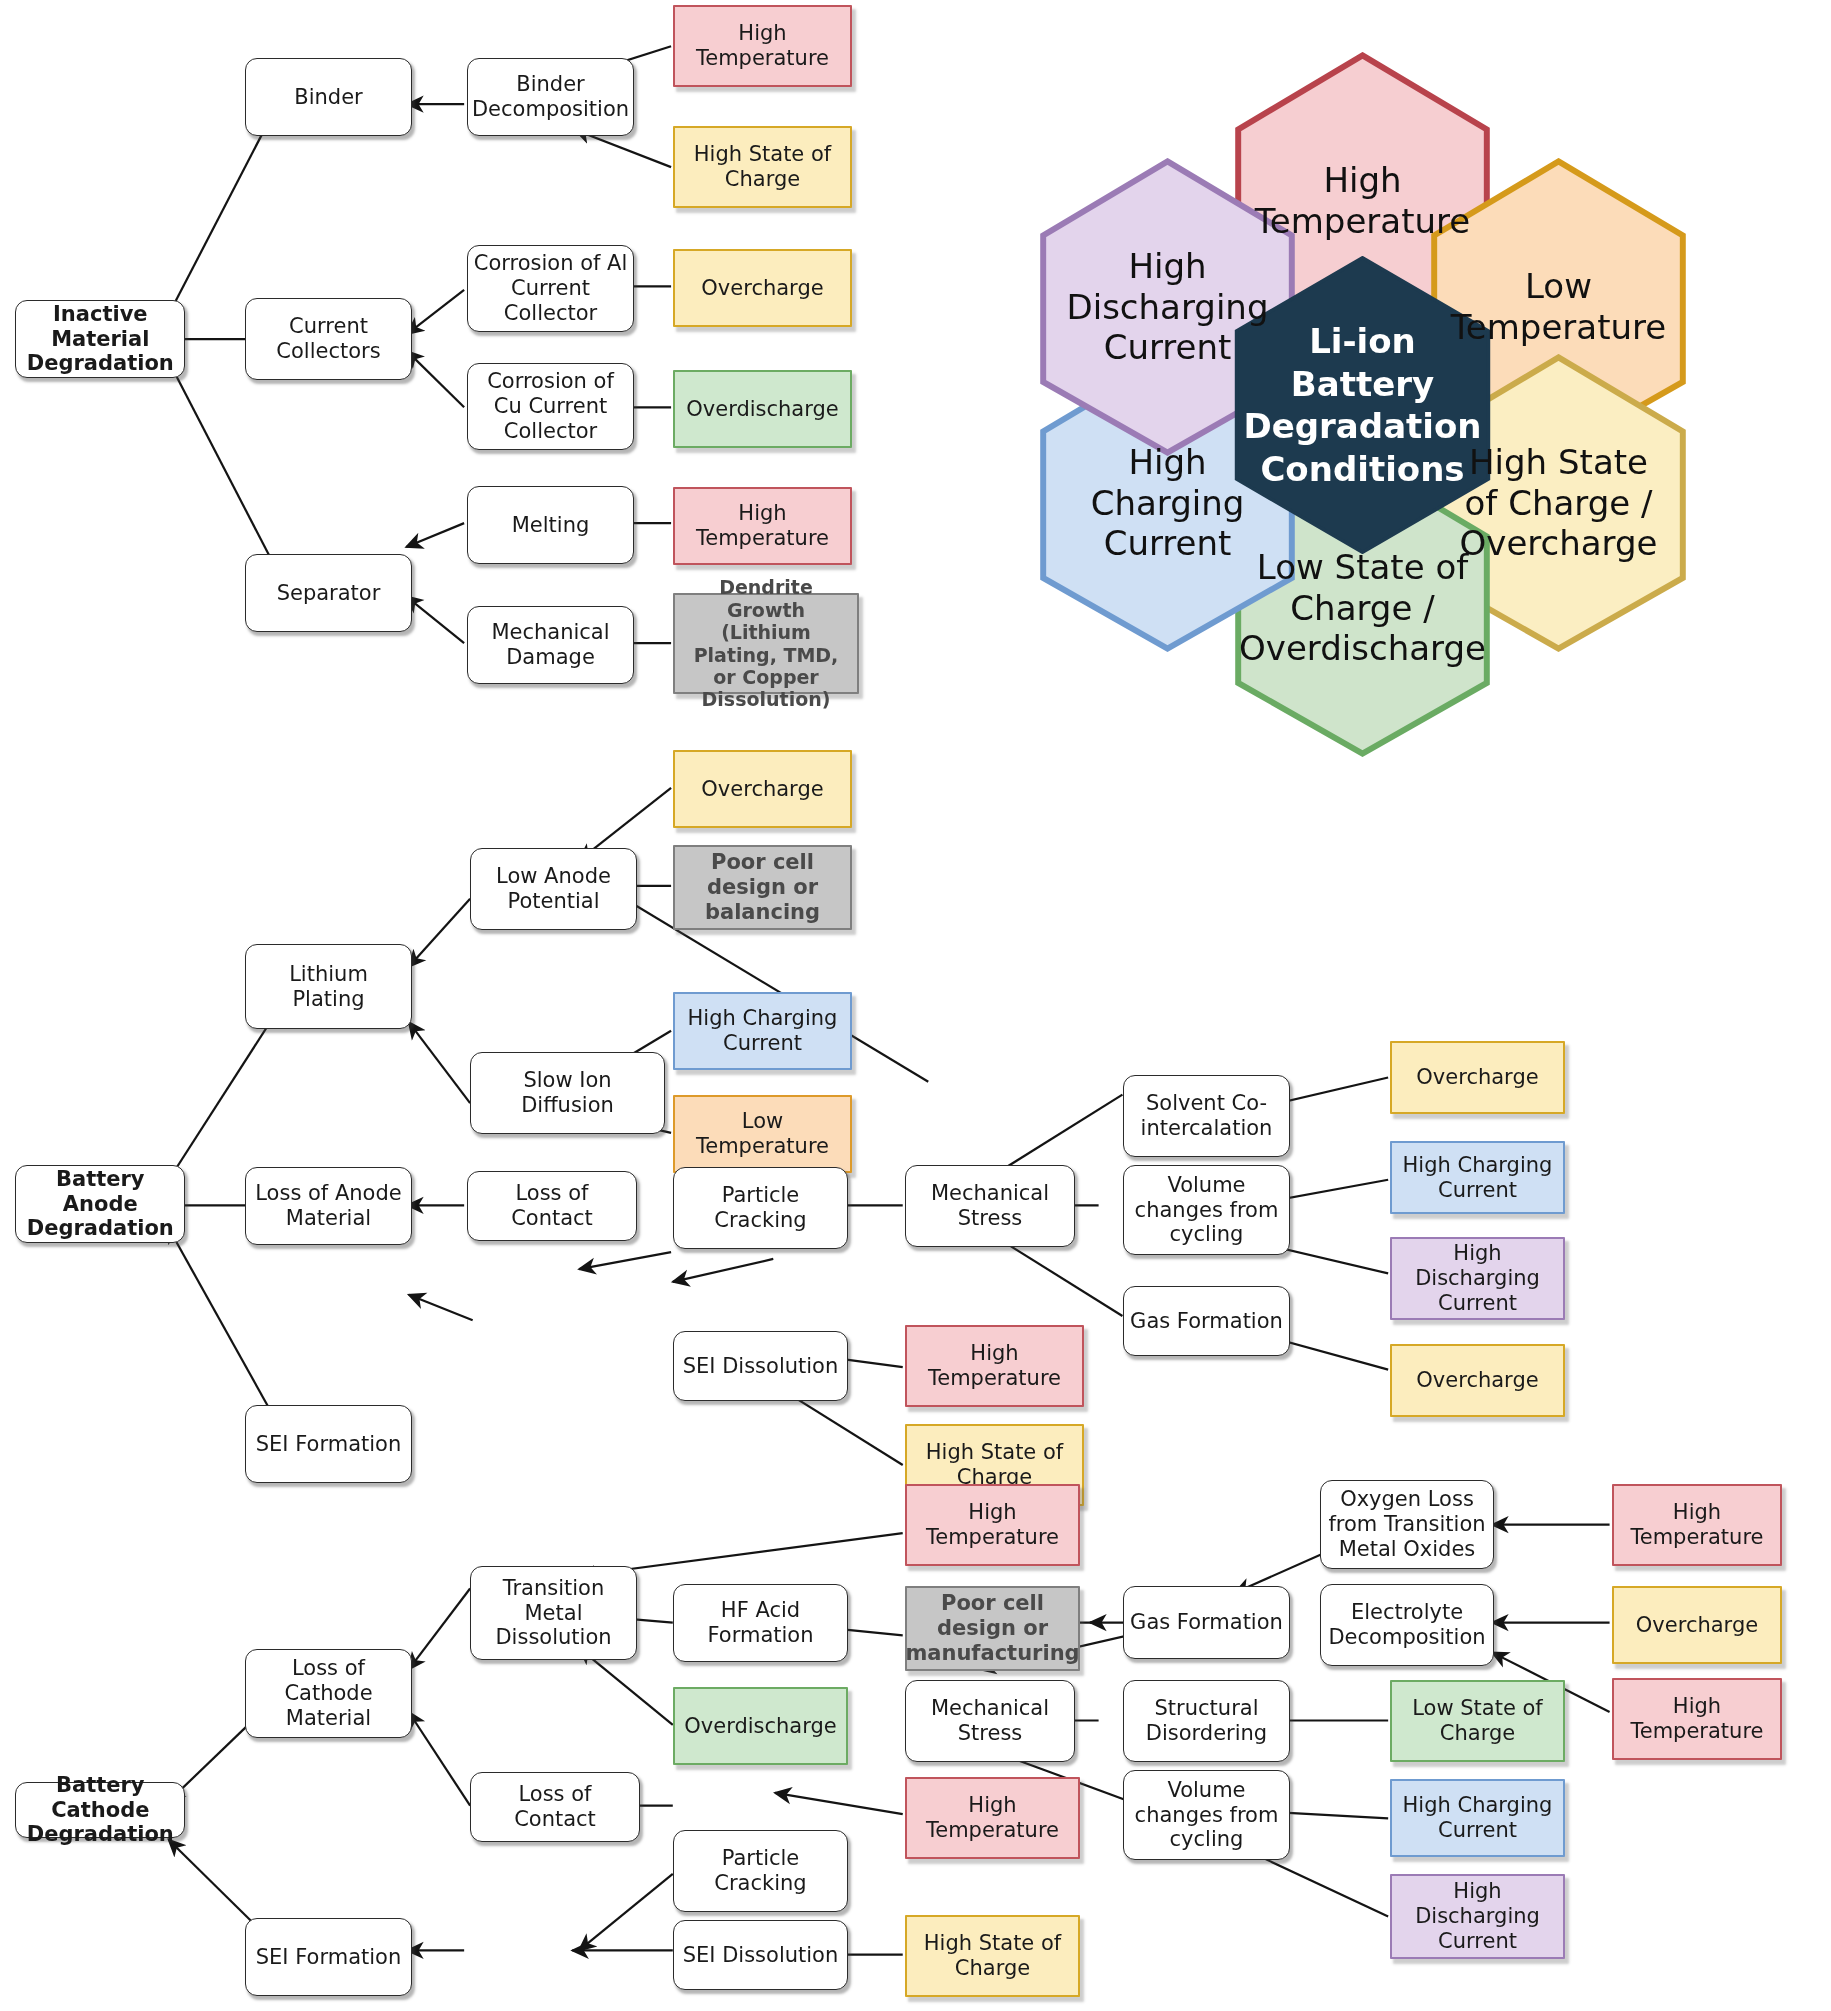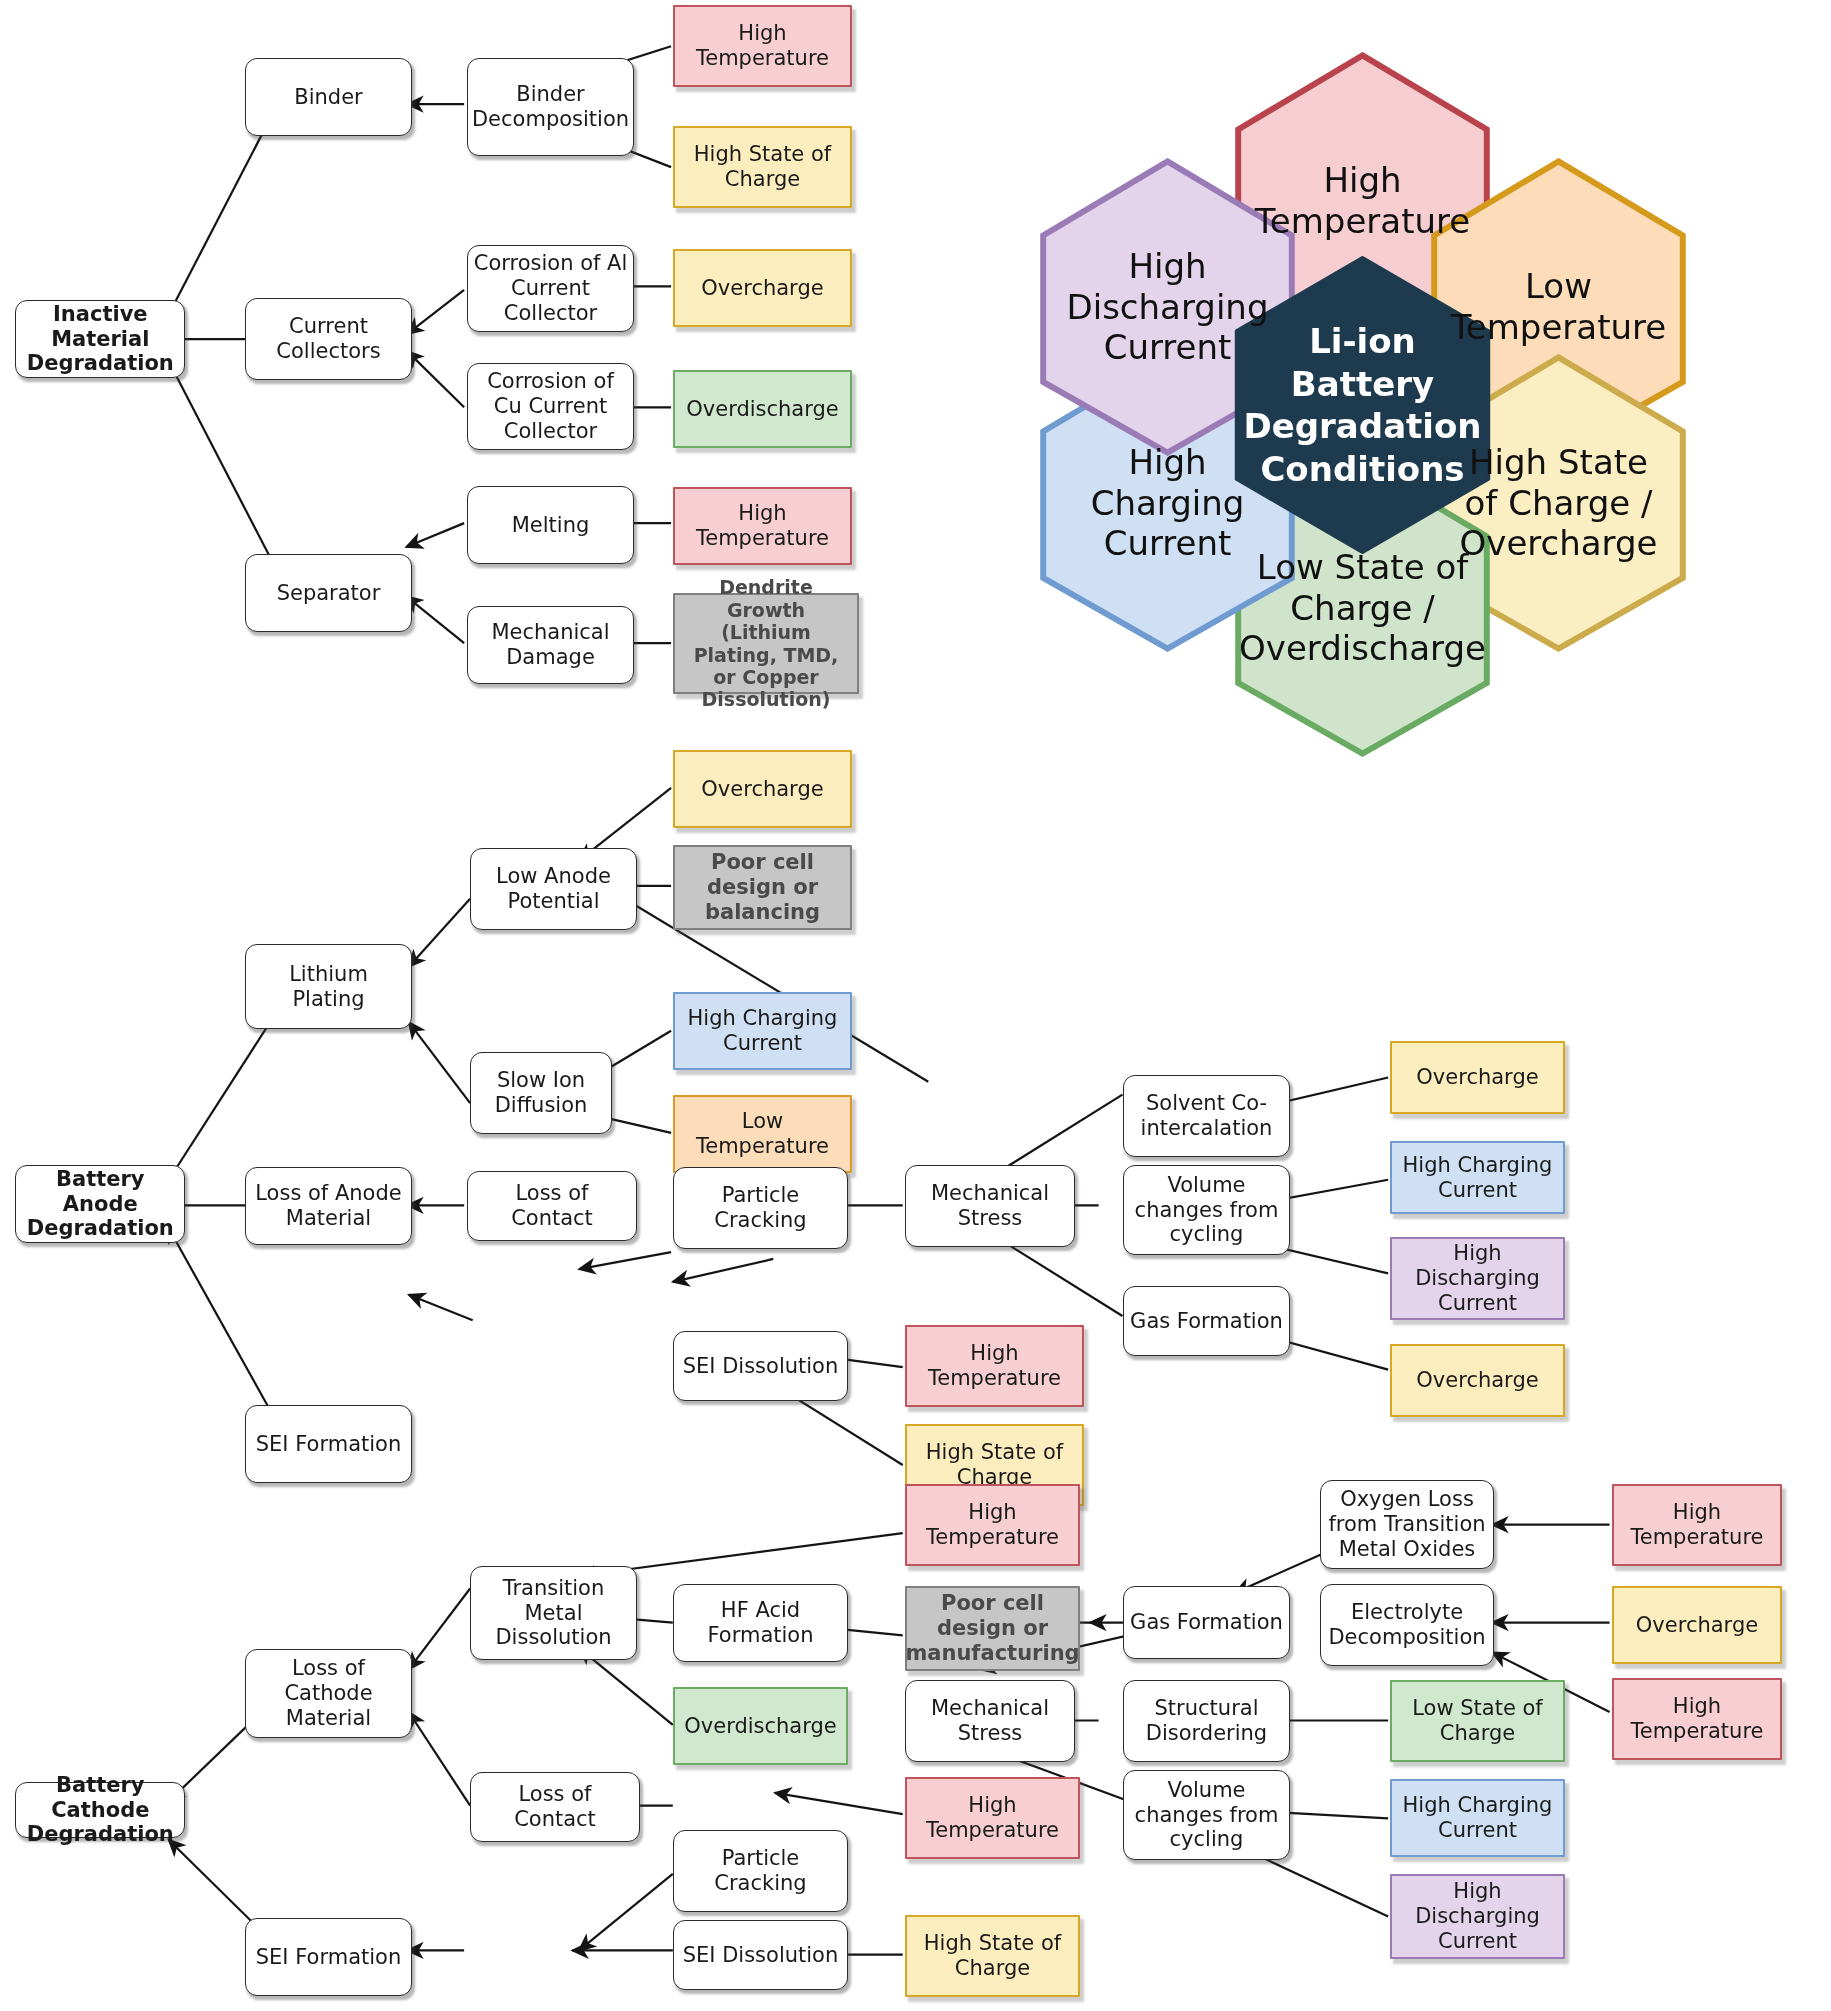--- a/index.html
+++ b/index.html
@@ -141,21 +141,21 @@
 
     <g stroke="#141414" stroke-width="2.6" fill="none" marker-end="url(#ah)">
       <path d="M908,1478 L790,1505"></path>
     </g>
   </svg>
 
   <div class="node proc bold" style="left:15.3px;  top:300px;  width:170px; height:78px;">Inactive Material Degradation</div>
 
   <div class="node proc" style="left:245px; top:58px;   width:167px; height:78px;">Binder</div>
 
-  <div class="node proc" style="left:467px; top:58px;   width:167px; height:98px;">Binder Decomposition</div>
+  <div class="node proc" style="left:467px; top:58px;   width:167px; height:78px;">Binder Decomposition</div>
 
   <div class="node cond c-red" style="left:673px; top:5.1px;    width:179px; height:82px;">High Temperature</div>
 
   <div class="node cond c-yellow" style="left:673px; top:126px;  width:179px; height:82px;">High State of Charge</div>
 
   <div class="node proc" style="left:245px; top:298px;  width:167px; height:82px;">Current Collectors</div>
 
   <div class="node proc" style="left:467px; top:245px;  width:167px; height:87px;">Corrosion of Al Current Collector</div>
 
   <div class="node proc" style="left:467px; top:363px;  width:167px; height:87px;">Corrosion of Cu Current Collector</div>
@@ -177,21 +177,21 @@
   <div class="node proc bold" style="left:15.3px;  top:1165px; width:170px; height:78px;">Battery Anode Degradation</div>
 
   <div class="node proc" style="left:245px; top:944px; width:167px; height:85px;">Lithium Plating</div>
 
   <div class="node proc" style="left:470px; top:848px;  width:167px; height:82px;">Low Anode Potential</div>
 
   <div class="node cond c-yellow" style="left:673px; top:750px;  width:179px; height:78px;">Overcharge</div>
 
   <div class="node cond c-grey" style="left:673px; top:845px;  width:179px; height:85px;">Poor cell design or balancing</div>
 
-  <div class="node proc" style="left:470px; top:1052px; width:142px; height:82px;">Slow Ion Diffusion</div>
+  <div class="node proc" style="left:470px; top:1052px; width:195px; height:82px;">Slow Ion Diffusion</div>
 
   <div class="node cond c-blue" style="left:673px; top:992px; width:179px; height:78px;">High Charging Current</div>
 
   <div class="node cond c-orange" style="left:673px; top:1095px; width:179px; height:78px;">Low Temperature</div>
 
   <div class="node proc" style="left:245px; top:1167px; width:167px; height:78px;">Loss of Anode Material</div>
 
   <div class="node proc" style="left:467px; top:1171px; width:170px; height:70px;">Loss of Contact</div>
 
   <div class="node proc" style="left:673px; top:1167px; width:175px; height:82px;">Particle Cracking</div>

